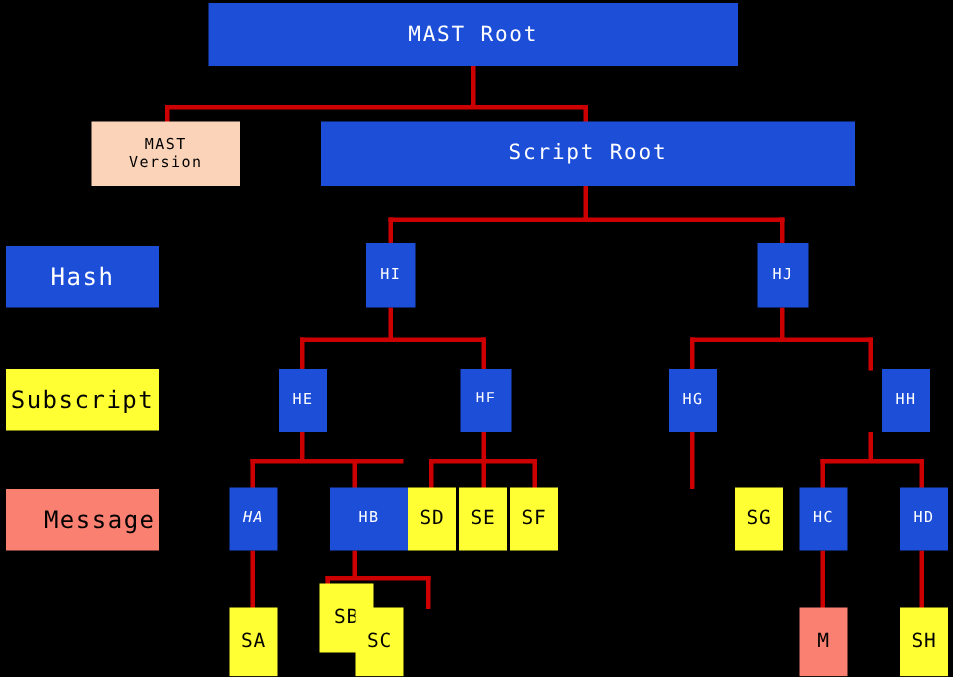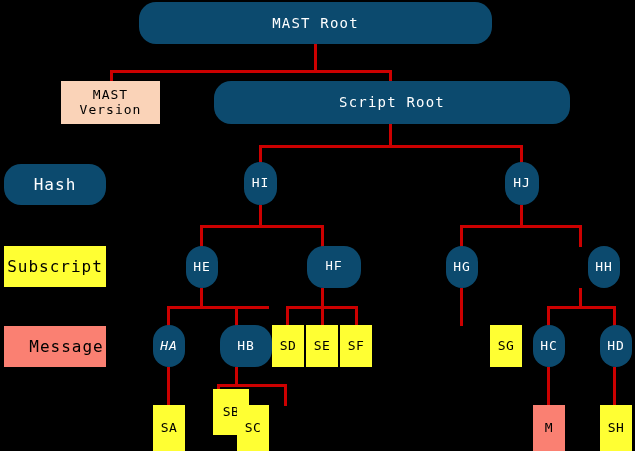--- a/index.html
+++ b/index.html
@@ -20,23 +20,22 @@
     box-sizing: border-box;
     display: flex;
     align-items: center;
     justify-content: center;
     text-align: center;
     line-height: 1.15;
     z-index: 3;
     white-space: pre-line;
   }
   .hash {
-    background: #0c4a6e;
+    background: #1d4ed8;
     color: #ffffff;
-    border-radius: 17px;
   }
   .subscript {
     background: #ffff33;
     color: #000000;
   }
   .message {
     background: #fa8072;
     color: #000000;
   }
   .version {
@@ -52,21 +51,21 @@
     z-index: 3;
     font-size: 16px;
     letter-spacing: 1px;
   }
   .edge {
     position: absolute;
     background: #cc0000;
     z-index: 1;
   }
   .big-label { font-size: 14px; letter-spacing: 1.2px; }
-  .mid-label { font-size: 13px; letter-spacing: 1px; }
+  .mid-label { font-size: 10px; letter-spacing: 1px; }
   .small-label { font-size: 13px; letter-spacing: 0.5px; }
 </style>
 </head>
 <body>
 
 <div id="canvas">
 
   <div class="edge" style="left:314px; top:43px;  width:3px;  height:29px;"></div>
   <div class="edge" style="left:110px; top:70px;  width:282px;height:3px;"></div>
   <div class="edge" style="left:110px; top:70px;  width:3px; height:12px;"></div>
@@ -129,21 +128,21 @@
 
   <div class="node version mid-label" style="left:61px; top:81px; width:99px; height:43px;">MAST
 Version</div>
 
   <div class="node hash big-label" style="left:214px; top:81px; width:356px; height:43px;">Script Root</div>
 
   <div class="node hash mid-label" style="left:244px; top:162px; width:33px; height:43px;">HI</div>
   <div class="node hash mid-label" style="left:505px; top:162px; width:34px; height:43px;">HJ</div>
 
   <div class="node hash mid-label" style="left:186px; top:246px; width:32px; height:42px;">HE</div>
-  <div class="node hash mid-label" style="left:307px; top:246px; width:54px; height:42px;font-family:Liberation Mono, monospace;">HF</div>
+  <div class="node hash mid-label" style="left:307px; top:246px; width:34px; height:42px;font-family:Liberation Mono, monospace;">HF</div>
   <div class="node hash mid-label" style="left:446px; top:246px; width:32px; height:42px;">HG</div>
   <div class="node hash mid-label" style="left:588px; top:246px; width:32px; height:42px;">HH</div>
 
   <div class="node hash mid-label" style="left:153px; top:325px; width:32px; height:42px;font-style:italic;">HA</div>
   <div class="node hash mid-label" style="left:220px; top:325px; width:52px; height:42px;">HB</div>
 
   <div class="node subscript small-label" style="left:272px; top:325px; width:32px; height:42px;">SD</div>
   <div class="node subscript small-label" style="left:306px; top:325px; width:32px; height:42px;">SE</div>
   <div class="node subscript small-label" style="left:340px; top:325px; width:32px; height:42px;">SF</div>
 

